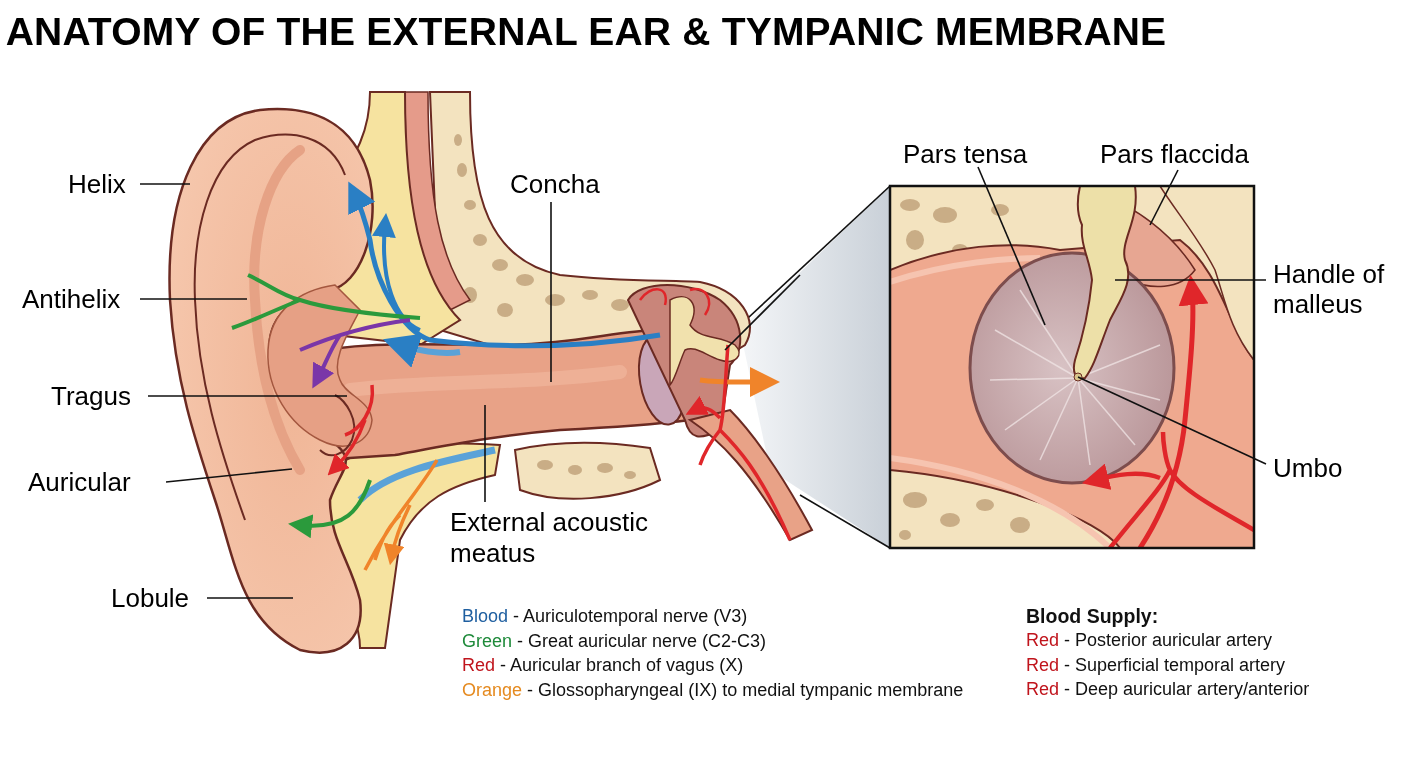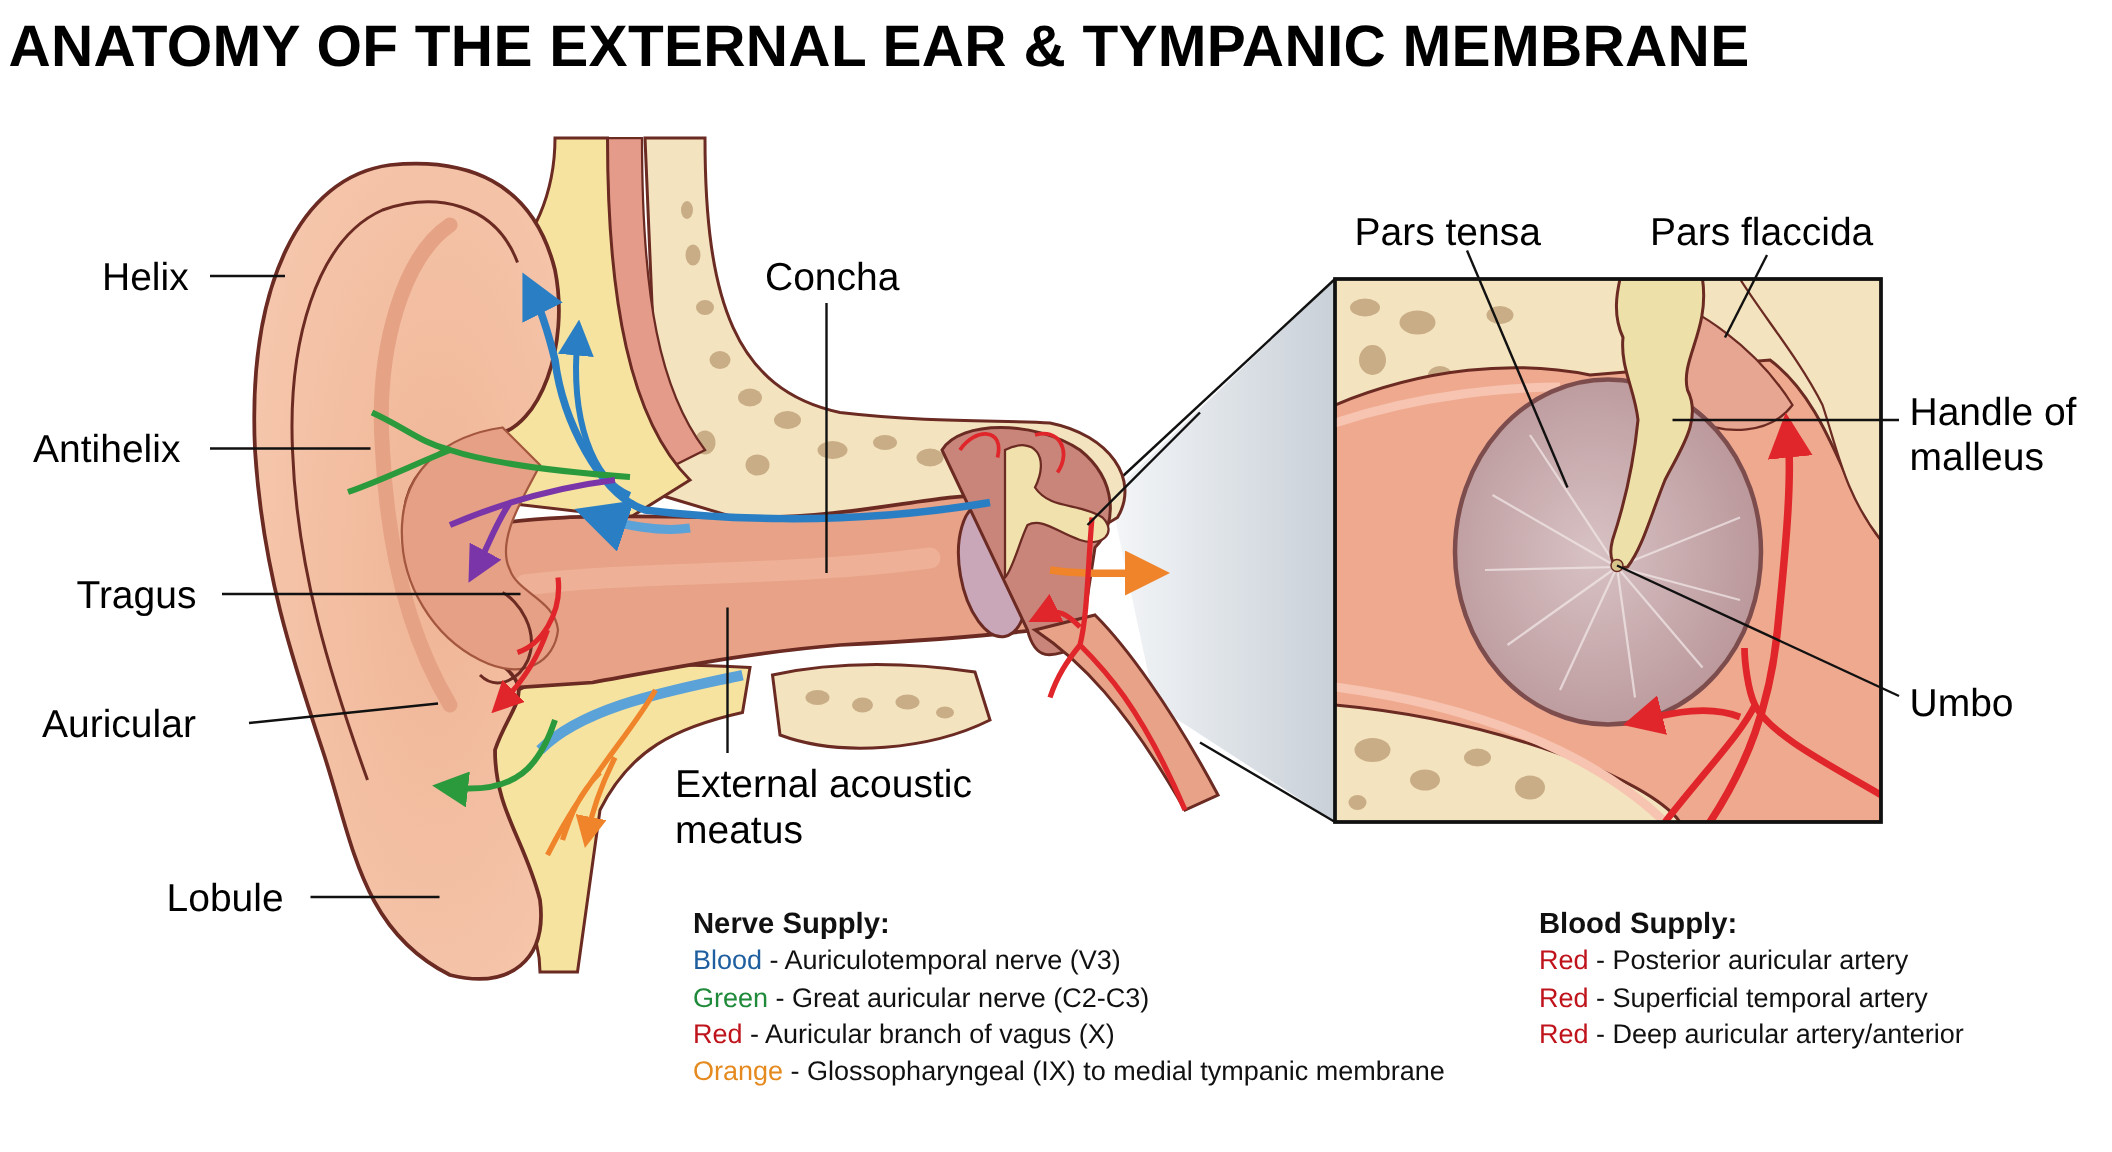--- a/index.html
+++ b/index.html
@@ -178,21 +178,20 @@
 <div class="lbl" style="left:510px;top:169px;">Concha</div>
 <div class="lbl" style="left:450px;top:507px;">External acoustic</div>
 <div class="lbl" style="left:450px;top:538px;">meatus</div>
 <div class="lbl" style="left:903px;top:139px;">Pars tensa</div>
 <div class="lbl" style="left:1100px;top:139px;">Pars flaccida</div>
 <div class="lbl" style="left:1273px;top:259px;">Handle of</div>
 <div class="lbl" style="left:1273px;top:289px;">malleus</div>
 <div class="lbl" style="left:1273px;top:453px;">Umbo</div>
 
 <div class="legend" style="left:462px;top:604px;">
-  <h3>Nerve Supply:</h3>
   <div class="row"><span class="cn" style="color: rgb(31, 95, 160);">Blood</span><span> - Auriculotemporal nerve (V3)</span></div>
   <div class="row"><span class="cn" style="color: rgb(30, 138, 58);">Green</span><span> - Great auricular nerve (C2-C3)</span></div>
   <div class="row"><span class="cn" style="color: rgb(192, 20, 28);">Red</span><span> - Auricular branch of vagus (X)</span></div>
   <div class="row"><span class="cn" style="color: rgb(229, 138, 31);">Orange</span><span> - Glossopharyngeal (IX) to medial tympanic membrane</span></div>
 </div>
 
 <div class="legend" style="left:1026px;top:604px;">
   <h3>Blood Supply:</h3>
   <div class="row"><span class="cn" style="color: rgb(192, 20, 28);">Red</span><span> - Posterior auricular artery</span></div>
   <div class="row"><span class="cn" style="color: rgb(192, 20, 28);">Red</span><span> - Superficial temporal artery</span></div>

